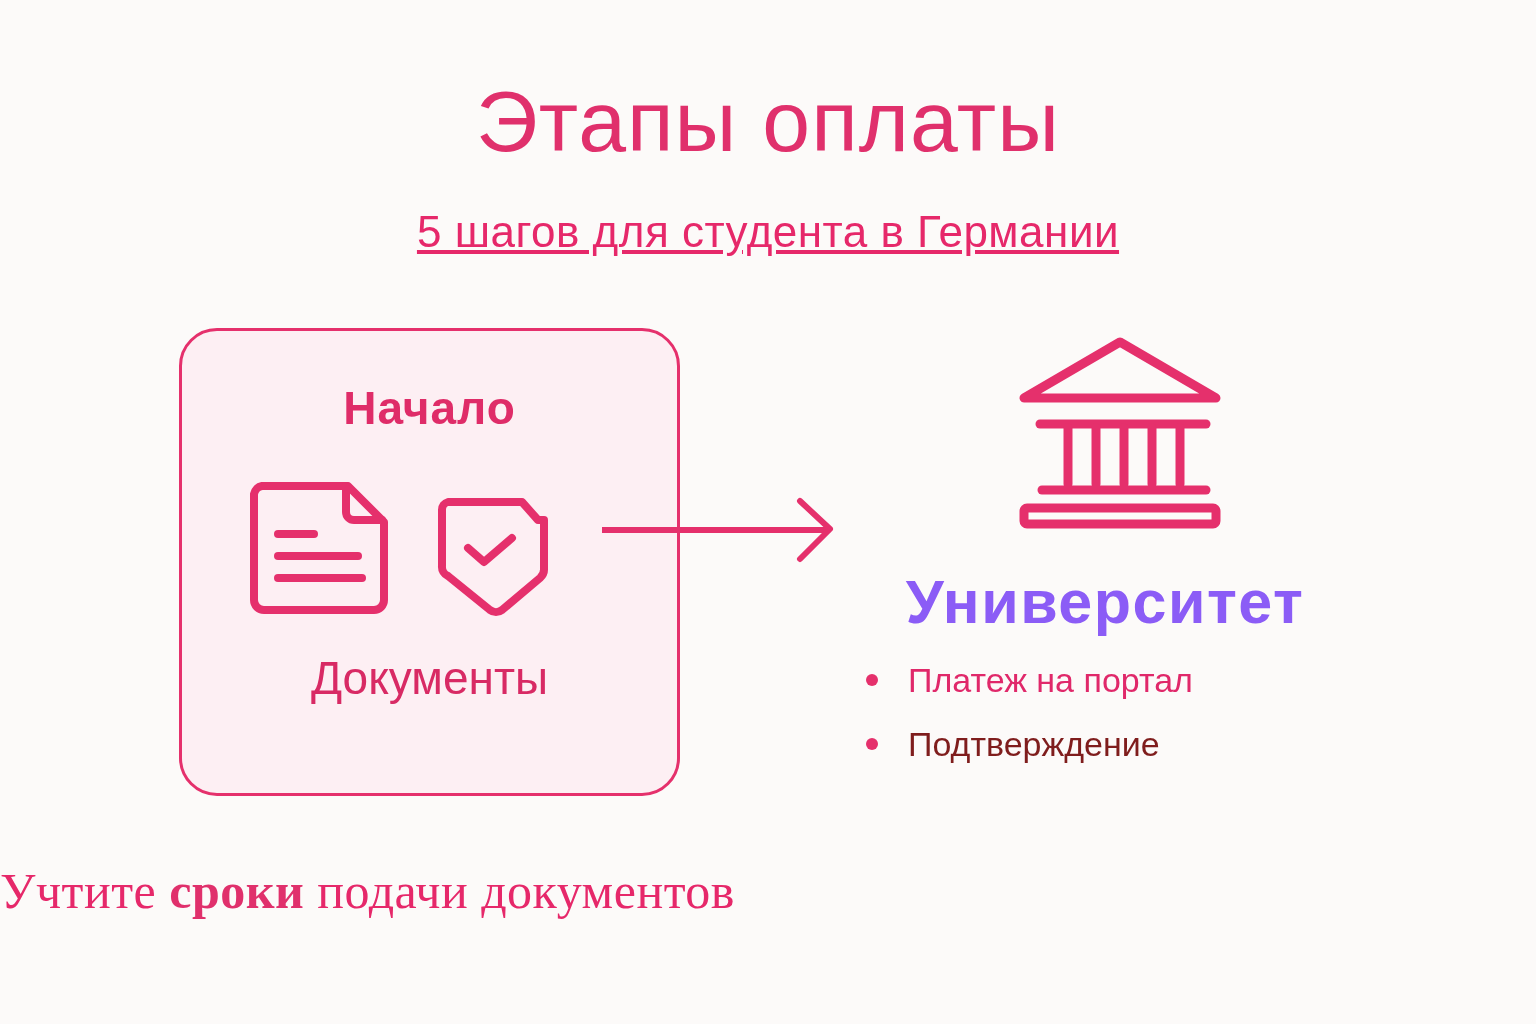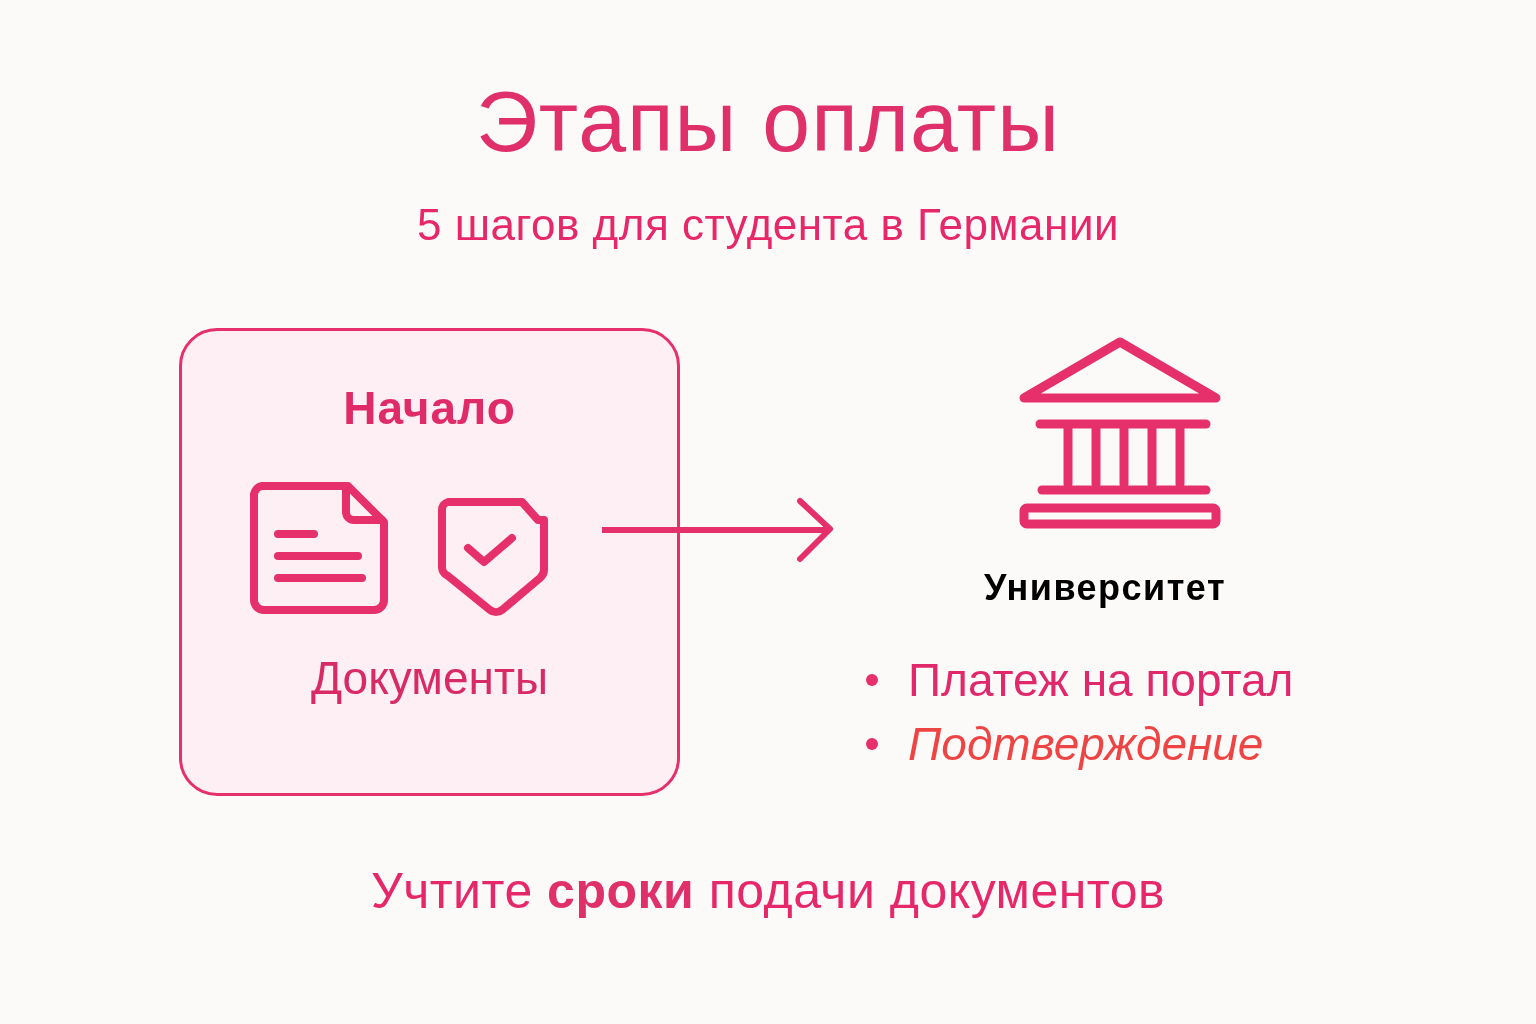--- a/index.html
+++ b/index.html
@@ -22,27 +22,28 @@
       text-align: center;
       font-size: 86px;
       font-weight: 400;
       color: #e0306c;
       letter-spacing: 1px;
       line-height: 1;
     }
     .subtitle {
       position: absolute;
       left: 0; right: 0;
-      top: 203px;
+      top: 210px;
       text-align: center;
       font-size: 44px;
       font-weight: 400;
       color: #e6286a;
       line-height: 1;
       letter-spacing: 0.5px;
+      text-decoration: underline;
     }
     .start-box {
       position: absolute;
       left: 179px;
       top: 328px;
       width: 501px;
       height: 468px;
       box-sizing: border-box;
       border: 3px solid #e5306c;
       border-radius: 38px;
@@ -103,60 +104,61 @@
       top: 334px;
       width: 206px;
       height: 198px;
     }
     .uni-title {
       position: absolute;
       left: 900px;
       width: 410px;
       top: 567px;
       text-align: center;
-      font-size: 36px;
+      font-size: 61px;
       font-weight: 700;
-      color: #000000;
+      color: #8b5cf6;
       letter-spacing: 1.5px;
     }
     .uni-list {
       position: absolute;
       left: 862px;
       top: 648px;
       margin: 0;
       padding: 0;
       list-style: none;
     }
     .uni-list li {
       position: relative;
-      font-size: 46px;
+      font-size: 34px;
       color: #e0286a;
       height: 64px;
       line-height: 64px;
       padding-left: 46px;
       white-space: nowrap;
     }
     .uni-list li .bullet {
       position: absolute;
       left: 4px;
       top: 26px;
       width: 12px;
       height: 12px;
       border-radius: 50%;
       background: #e5306c;
     }
-    .uni-list li.second { color: #ef4444; font-style: italic; }
+    .uni-list li.second { color: #7f1d1d; }
     .footer-note {
       position: absolute;
       left: 0; right: 0;
       top: 862px;
-      text-align: center;
+      text-align: left;
       font-size: 50px;
       color: #e6286a;
       letter-spacing: 0.5px;
+      font-family: Liberation Serif, serif;
     }
     .footer-note strong {
       font-weight: 700;
       color: #e0306c;
     }
   </style>
 </head>
 <body>
 
 <div class="title">Этапы оплаты</div>

